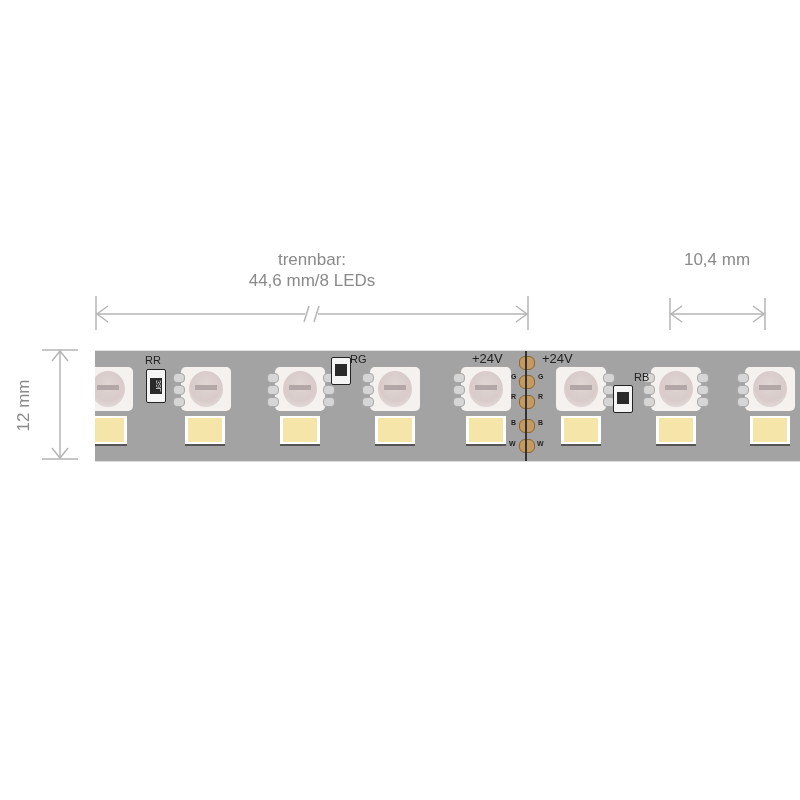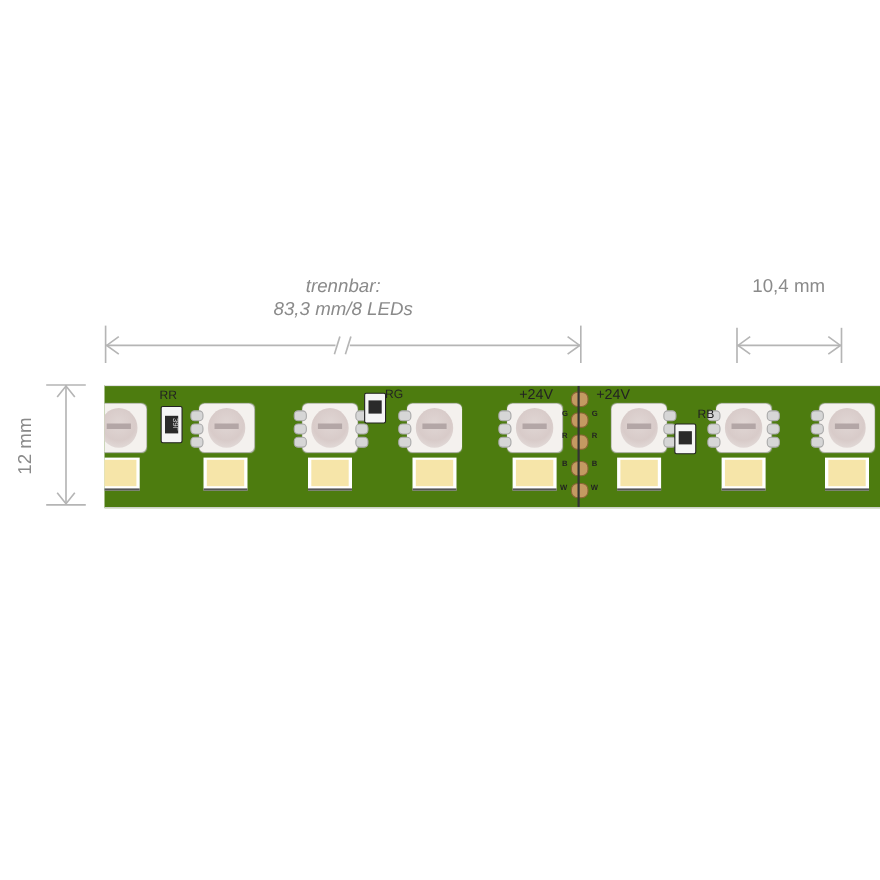--- a/index.html
+++ b/index.html
@@ -1,20 +1,20 @@
 <!DOCTYPE html>
 <html><head>
   <meta charset="utf-8">
   <style>
     html, body { margin: 0; padding: 0; }
     body { width: 800px; height: 800px; background: #ffffff; position: relative; overflow: hidden;
            font-family: "Liberation Sans", sans-serif; }
     .label { position: absolute; color: #8a8a8a; font-size: 17px; text-align: center; line-height: 21px; }
     .dim-svg { position: absolute; left: 0; top: 0; }
-    .strip { position: absolute; left: 95px; top: 350px; width: 705px; height: 110px; background: #4d7c0f;
+    .strip { position: absolute; left: 95px; top: 350px; width: 705px; height: 110px; background: #a3a3a3;
              border-top: 1px solid #e2e2e2; border-bottom: 1px solid #dcdcdc; overflow: hidden; }
     .rgb-led { position: absolute; top: 16px; width: 50px; height: 44px; background: #f4f1ee;
                border-radius: 5px; box-shadow: 0 0 1px #bbb; }
     .rgb-led .dome { position: absolute; left: 8px; top: 4px; width: 34px; height: 36px; border-radius: 50%;
                background: radial-gradient(circle at 50% 40%, #e0d6d4 0%, #d8cbc9 55%, #e9e4e2 100%); }
     .rgb-led .bar { position: absolute; left: 14px; top: 18px; width: 22px; height: 5px; background: #b3a6a6; }
     .pad { position: absolute; width: 10px; height: 8px; border-radius: 4px; background: #d6d6d6; border: 1px solid #a9a9a9; }
     .white-led { position: absolute; top: 65px; width: 40px; height: 28px; background: #ffffff;
                  border-bottom: 2px solid #555; }
     .white-led .chip { position: absolute; left: 3px; top: 2px; width: 34px; height: 24px; background: #f6e5a9; }
@@ -49,23 +49,23 @@
     <polyline points="753,306 764,314 753,322"></polyline>
 
     <line x1="42" y1="350" x2="78" y2="350"></line>
     <line x1="42" y1="459" x2="78" y2="459"></line>
     <line x1="60" y1="350" x2="60" y2="459"></line>
     <polyline points="52,361 60,351 68,361"></polyline>
     <polyline points="52,448 60,458 68,448"></polyline>
   </g>
 </svg>
 
-<div class="label" style="left:212px; top:249px; width:200px;font-style:italic;">
+<div class="label" style="left:212px; top:249px; width:200px;">
   <div>trennbar:</div>
-  <div>83,3 mm/8 LEDs</div>
+  <div>44,6 mm/8 LEDs</div>
 </div>
 
 <div class="label" style="left:642px; top:249px; width:150px;">
   <div>10,4 mm</div>
 </div>
 
 <div class="label" style="left:-12px; top:395px; width:70px; transform: rotate(-90deg);">12 mm</div>
 
 <div class="strip">
 

